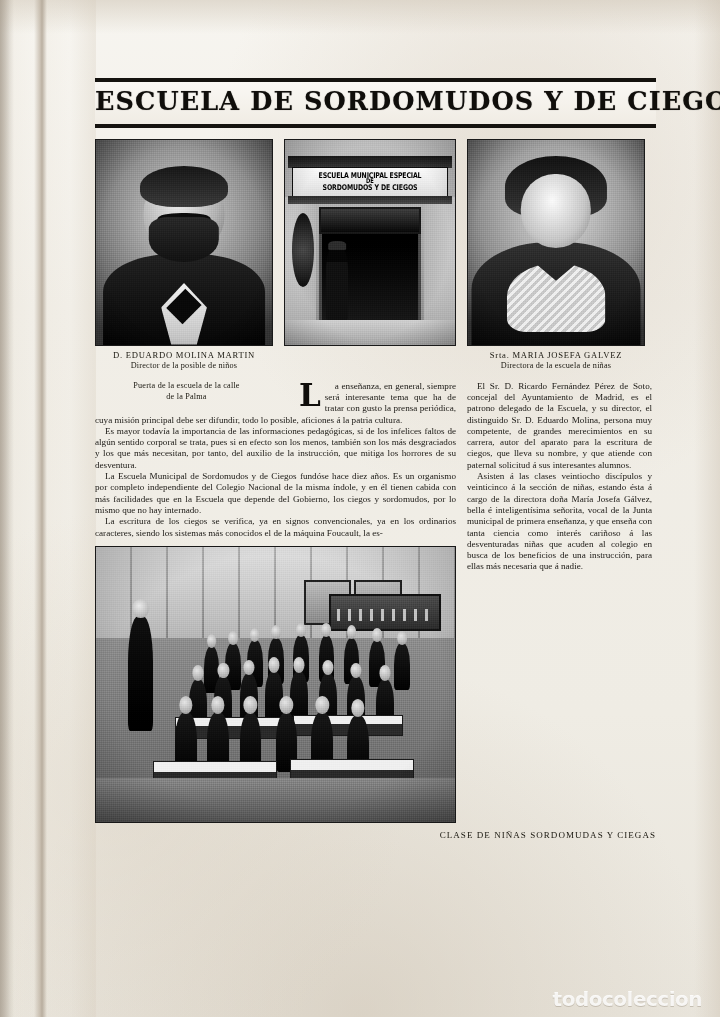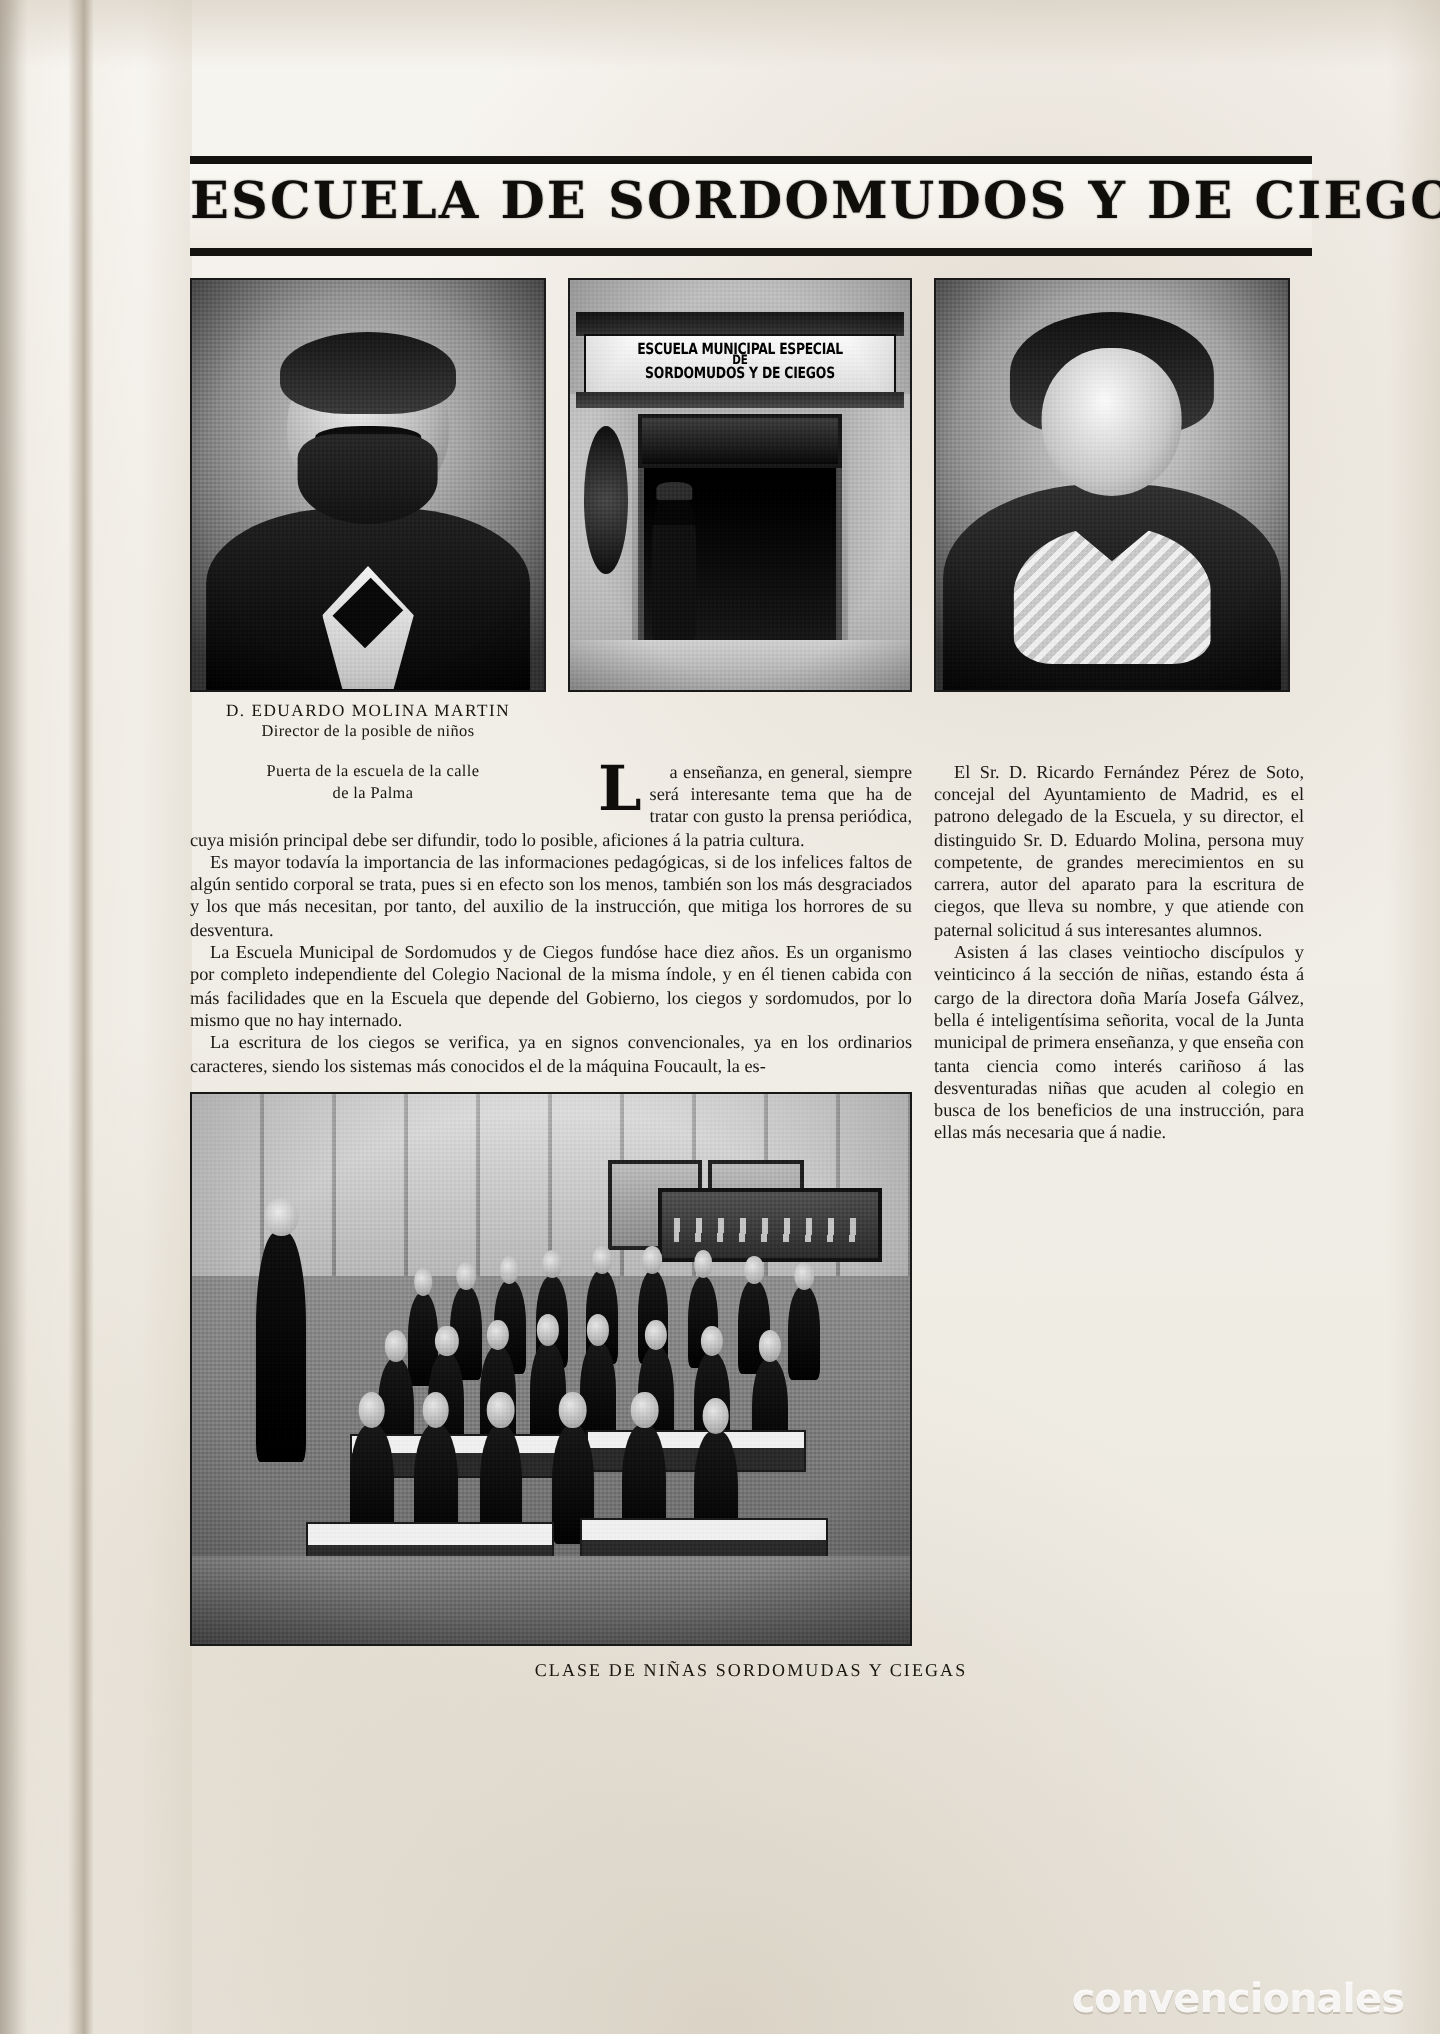--- a/index.html
+++ b/index.html
@@ -163,21 +163,21 @@
     font-size: 31px;
     line-height: 0.78;
     padding: 2px 4px 0 0;
     color: #100e0b;
   }
 
   
   #fig-class { margin-top: 7px; }
   #fig-class .photo { border: 1px solid #2a2824; }
   #class-caption {
-    text-align: center;
+    text-align: right;
     font-size: 9px;
     letter-spacing: 1.05px;
     color: #19170f;
     padding-top: 7px;
   }
 
   
   #watermark {
     position: absolute;
     right: 18px;
@@ -460,20 +460,24 @@
       <div class="fig fig-portrait">
         <div class="photo" style="height:205px">
           <div class="p-bg woman-bg"></div>
           <div class="woman-body"></div>
           <div class="woman-collar"></div>
           <div class="woman-hair"></div>
           <div class="woman-head"></div>
           <div class="grain"></div>
           <div class="vign"></div>
         </div>
+        <div class="caption">
+          <div class="l1">Srta. MARIA JOSEFA GALVEZ</div>
+          <div class="l2">Directora de la escuela de niñas</div>
+        </div>
       </div>
     </div>
 
     <div id="article">
 
       <div id="float-door">
         <div class="caption" style="padding-top:0">
           <div class="l2">Puerta de la escuela de la calle</div>
           <div class="l2">de la Palma</div>
         </div>
@@ -538,14 +542,14 @@
 
         <div class="cl-floor"></div>
         <div class="grain"></div>
         <div class="vign"></div>
       </div>
       <div id="class-caption">CLASE DE NIÑAS SORDOMUDAS Y CIEGAS</div>
     </div>
 
   </div>
 
-  <div id="watermark">convencionales</div>
+  <div id="watermark">todocoleccion</div>
 </div>
 
 </body></html>

